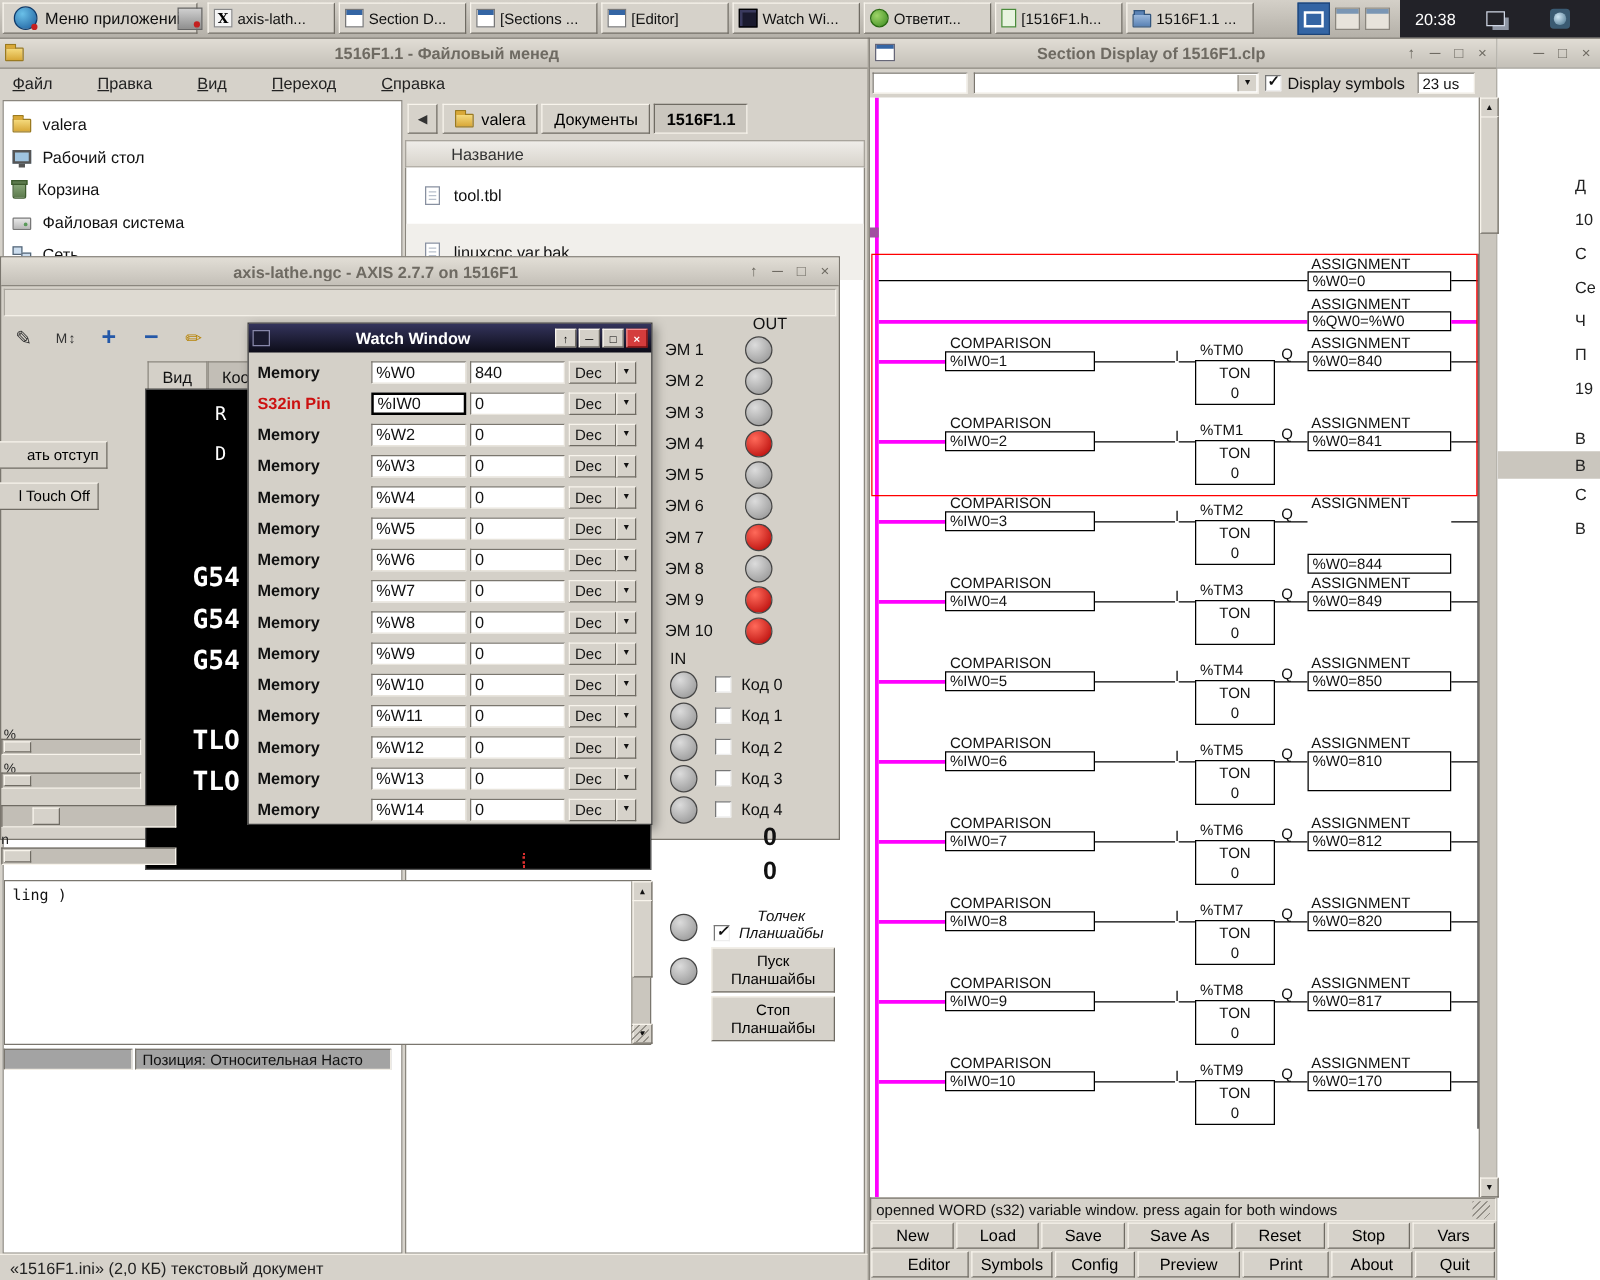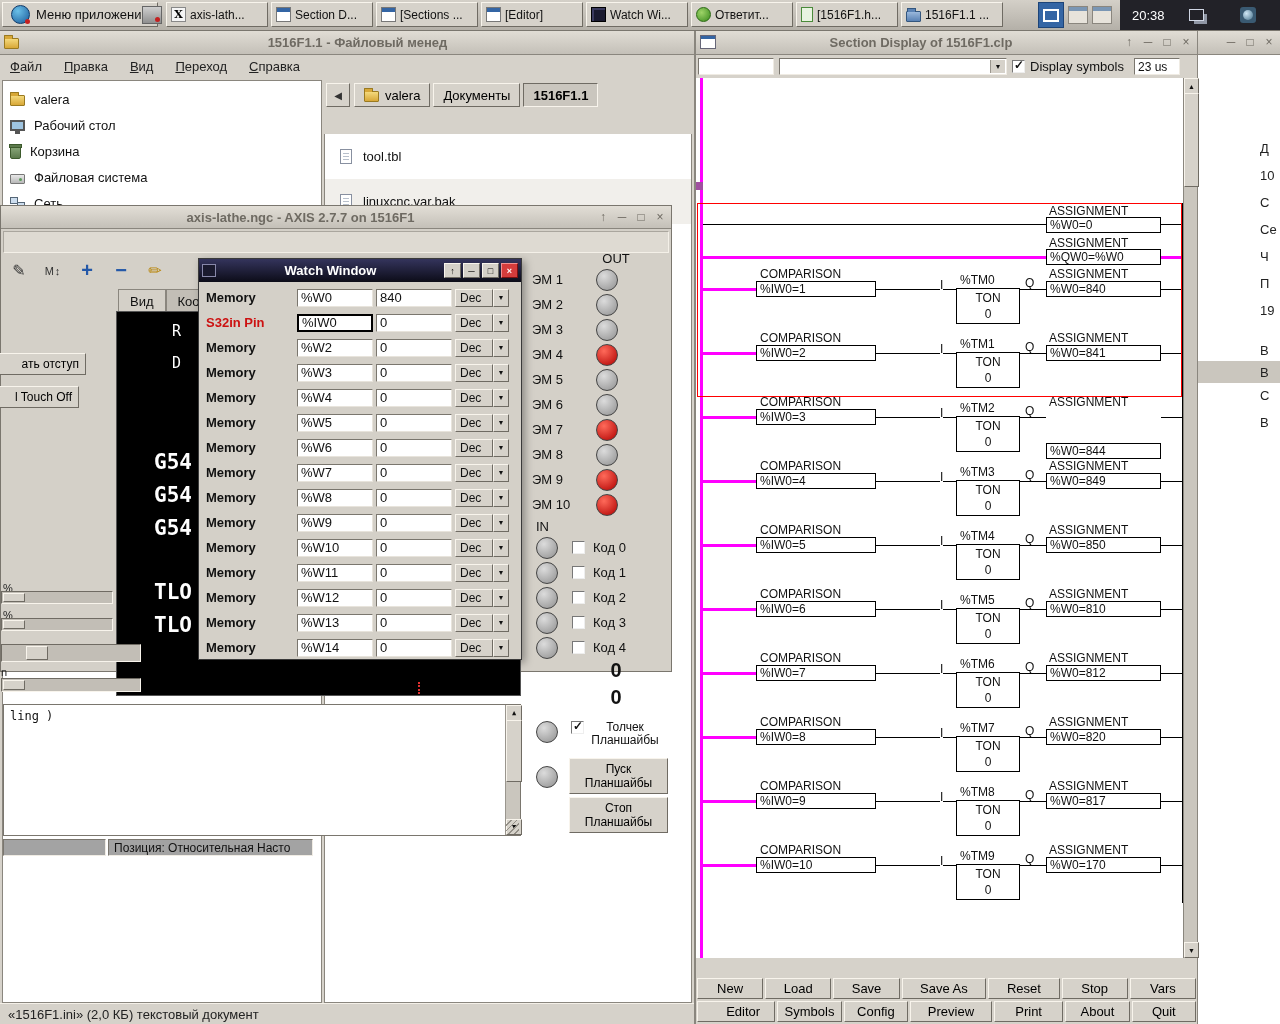--- a/index.html
+++ b/index.html
@@ -75,21 +75,21 @@
               border-radius:1px;position:relative;margin-top:3px;flex:none;box-sizing:border-box;}
   .icon-drive::after{content:"";position:absolute;right:2px;bottom:2px;width:3px;height:3px;border-radius:50%;background:#5a9a5a;}
   .icon-network{width:15px;height:12px;position:relative;flex:none;}
   .icon-network::before,.icon-network::after{content:"";position:absolute;width:6px;height:5px;background:#cde;border:1px solid #567;}
   .icon-network::before{left:0;top:0;}
   .icon-network::after{right:0;bottom:0;}
   .icon-file{width:12px;height:15px;background:#fff;border:1px solid #8890a0;position:relative;flex:none;box-sizing:border-box;}
   .icon-file::before{content:"";position:absolute;top:3px;left:2px;right:2px;height:1px;background:#b8c0cc;
                      box-shadow:0 3px #b8c0cc,0 6px #b8c0cc;}
   .mini-win-icon{width:14px;height:12px;background:#fff;border:1px solid #667;box-shadow:inset 0 3px #3465a4;flex:none;margin-right:4px;}
-  #fm-menubar{position:absolute;left:0;top:25px;width:100%;height:23px;display:flex;gap:22px;align-items:center;
+  #fm-menubar{position:absolute;left:0;top:25px;width:100%;height:23px;display:flex;gap:36px;align-items:center;
               padding:0 10px;box-sizing:border-box;font-size:13px;color:#222;}
   #fm-sidebar{position:absolute;left:2px;top:50px;width:320px;bottom:21px;background:#fff;border:1px solid #8a867e;
               padding-top:5px;box-sizing:border-box;}
   .side-item{height:26px;display:flex;align-items:center;gap:9px;padding-left:7px;font-size:13px;}
   #fm-main{position:absolute;left:324px;top:48px;right:2px;bottom:21px;}
   #fm-toolbar{position:absolute;left:2px;top:2px;right:0;height:30px;display:flex;gap:4px;align-items:center;}
   #fm-back{width:24px;height:24px;display:flex;align-items:center;justify-content:center;font-size:10px;color:#333;}
   #fm-path{display:flex;gap:3px;}
   .path-btn{height:24px;display:flex;align-items:center;gap:6px;padding:0 9px;font-size:13px;box-sizing:border-box;}
   .path-btn.current{font-weight:bold;background:#cac6be;border-color:#6f6b63 #f8f4ec #f8f4ec #6f6b63;}
@@ -175,21 +175,21 @@
   .led{width:20px;height:20px;border-radius:50%;border:1px solid #444;flex:none;
        background:radial-gradient(circle at 35% 30%,#dcdcdc,#8f8f8f);}
   .led.on{background:radial-gradient(circle at 35% 30%,#ff6a5a,#b00000);}
   #vcp-in-label{position:absolute;left:10px;top:268px;}
   #vcp-in{position:absolute;left:0;top:284px;right:0;}
   .vcp-irow{height:25px;display:flex;align-items:center;}
   .vcp-irow .led{margin-left:10px;}
   .vcp-irow .cb{margin-left:14px;}
   .vcp-irow .lbl{margin-left:8px;}
   .vcp-num{position:absolute;left:45px;width:90px;text-align:center;font-weight:bold;font-size:20px;}
-  #vcp-jog{position:absolute;left:0;top:470px;right:12px;height:32px;display:flex;align-items:flex-start;}
+  #vcp-jog{position:absolute;left:0;top:470px;right:12px;height:32px;display:flex;align-items:flex-end;font-style:italic;}
   #vcp-jog .led{margin-left:10px;}
   #vcp-jog .cb{margin-left:13px;}
   #vcp-jog-label{margin-left:5px;font-size:12px;line-height:13px;white-space:pre-line;text-align:center;width:74px;}
   .vcp-btn{position:absolute;left:43px;width:99px;height:36px;font-size:12px;line-height:14px;white-space:pre-line;
            display:flex;align-items:center;justify-content:center;text-align:center;box-sizing:border-box;}
   #vcp-btn-led{position:absolute;left:10px;top:515px;}
 
   
   #watch{left:198px;top:258px;width:324px;height:402px;background:#d4d0c8;border:1px solid #3a3a3a;z-index:4;
          box-shadow:3px 3px 8px rgba(0,0,0,.35);}
@@ -288,20 +288,21 @@
               <span class="lbl">valera</span>
             </button>
             <button class="path-btn raised">
               <span class="lbl">Документы</span>
             </button>
             <button class="path-btn raised current">
               <span class="lbl">1516F1.1</span>
             </button>
           </div>
       </div>
+      <div id="fm-colhdr">Название</div>
       <div id="fm-files">
           <div class="file-row">
             <span class="icon-file"></span>
             <span class="lbl">tool.tbl</span>
           </div>
           <div class="file-row alt">
             <span class="icon-file"></span>
             <span class="lbl">linuxcnc.var.bak</span>
           </div>
           <div class="file-row">
@@ -426,21 +427,21 @@
         <div class="lwire" style="position: absolute; left: 180px; top: 531px; width: 80px; height: 1px; background: rgb(0, 0, 0);"></div>
         <div class="llbl" style="position: absolute; left: 244px; top: 521px;">I</div>
         <div class="llbl" style="position: absolute; left: 264px; top: 516px;">%TM5</div>
         <div class="lton" style="position: absolute; left: 260px; top: 530px; width: 64px; height: 36px;">
           <div class="lton-t">TON</div>
           <div class="lton-v">0</div>
         </div>
         <div class="llbl" style="position: absolute; left: 329px; top: 519px;">Q</div>
         <div class="lwire" style="position: absolute; left: 324px; top: 531px; width: 26px; height: 1px; background: rgb(0, 0, 0);"></div>
         <div class="llbl" style="position: absolute; left: 353px; top: 510px;">ASSIGNMENT</div>
-        <div class="lbox" style="position: absolute; left: 350px; top: 523px; width: 115px; height: 16px;">%W0=810</div>
+        <div class="lbox" style="position: absolute; left: 350px; top: 523px; width: 115px; height: 32px;">%W0=810</div>
         <div class="lwire" style="position: absolute; left: 465px; top: 531px; width: 21px; height: 1px; background: rgb(0, 0, 0);"></div>
         <div class="lwire" style="position: absolute; left: 7px; top: 594px; width: 53px; height: 3px; background: rgb(255, 0, 255);"></div>
         <div class="llbl" style="position: absolute; left: 64px; top: 574px;">COMPARISON</div>
         <div class="lbox" style="position: absolute; left: 60px; top: 587px; width: 120px; height: 16px;">%IW0=7</div>
         <div class="lwire" style="position: absolute; left: 180px; top: 595px; width: 80px; height: 1px; background: rgb(0, 0, 0);"></div>
         <div class="llbl" style="position: absolute; left: 244px; top: 585px;">I</div>
         <div class="llbl" style="position: absolute; left: 264px; top: 580px; text-align: center;">%TM6</div>
         <div class="lton" style="position: absolute; left: 260px; top: 594px; width: 64px; height: 36px;">
           <div class="lton-t">TON</div>
           <div class="lton-v">0</div>
@@ -496,20 +497,24 @@
         <div class="lbox" style="position: absolute; left: 350px; top: 779px; width: 115px; height: 16px;">%W0=170</div>
         <div class="lwire" style="position: absolute; left: 465px; top: 787px; width: 21px; height: 1px; background: rgb(0, 0, 0);"></div>
         <div class="lframe" style="position: absolute; left: 1px; top: 125px; width: 483px; height: 192px;"></div>
         <div class="lmark" style="position: absolute; left: 0px; top: 104px; width: 7px; height: 8px;"></div>
       </div>
     <div id="ladder-scroll">
       <span id="ls-up" class="sb-btn raised">▲</span>
       <span id="ls-thumb" class="raised"></span>
       <span id="ls-down" class="sb-btn raised">▼</span>
     </div>
+    <div id="ladder-status">
+      <span>openned WORD (s32) variable window. press again for both windows</span>
+      <span class="grip"></span>
+    </div>
     <div id="ladder-btns1" class="btnrow">
         <button class="lbtn raised" style="flex: 1 1 0%;">New</button>
         <button class="lbtn raised" style="flex: 1 1 0%;">Load</button>
         <button class="lbtn raised" style="flex: 1 1 0%;">Save</button>
         <button class="lbtn raised" style="flex: 1.35 1 0%;">Save As</button>
         <button class="lbtn raised" style="flex: 1.1 1 0%;">Reset</button>
         <button class="lbtn raised" style="flex: 1 1 0%;">Stop</button>
         <button class="lbtn raised" style="flex: 1 1 0%;">Vars</button>
       </div>
     <div id="ladder-btns2" class="btnrow">

